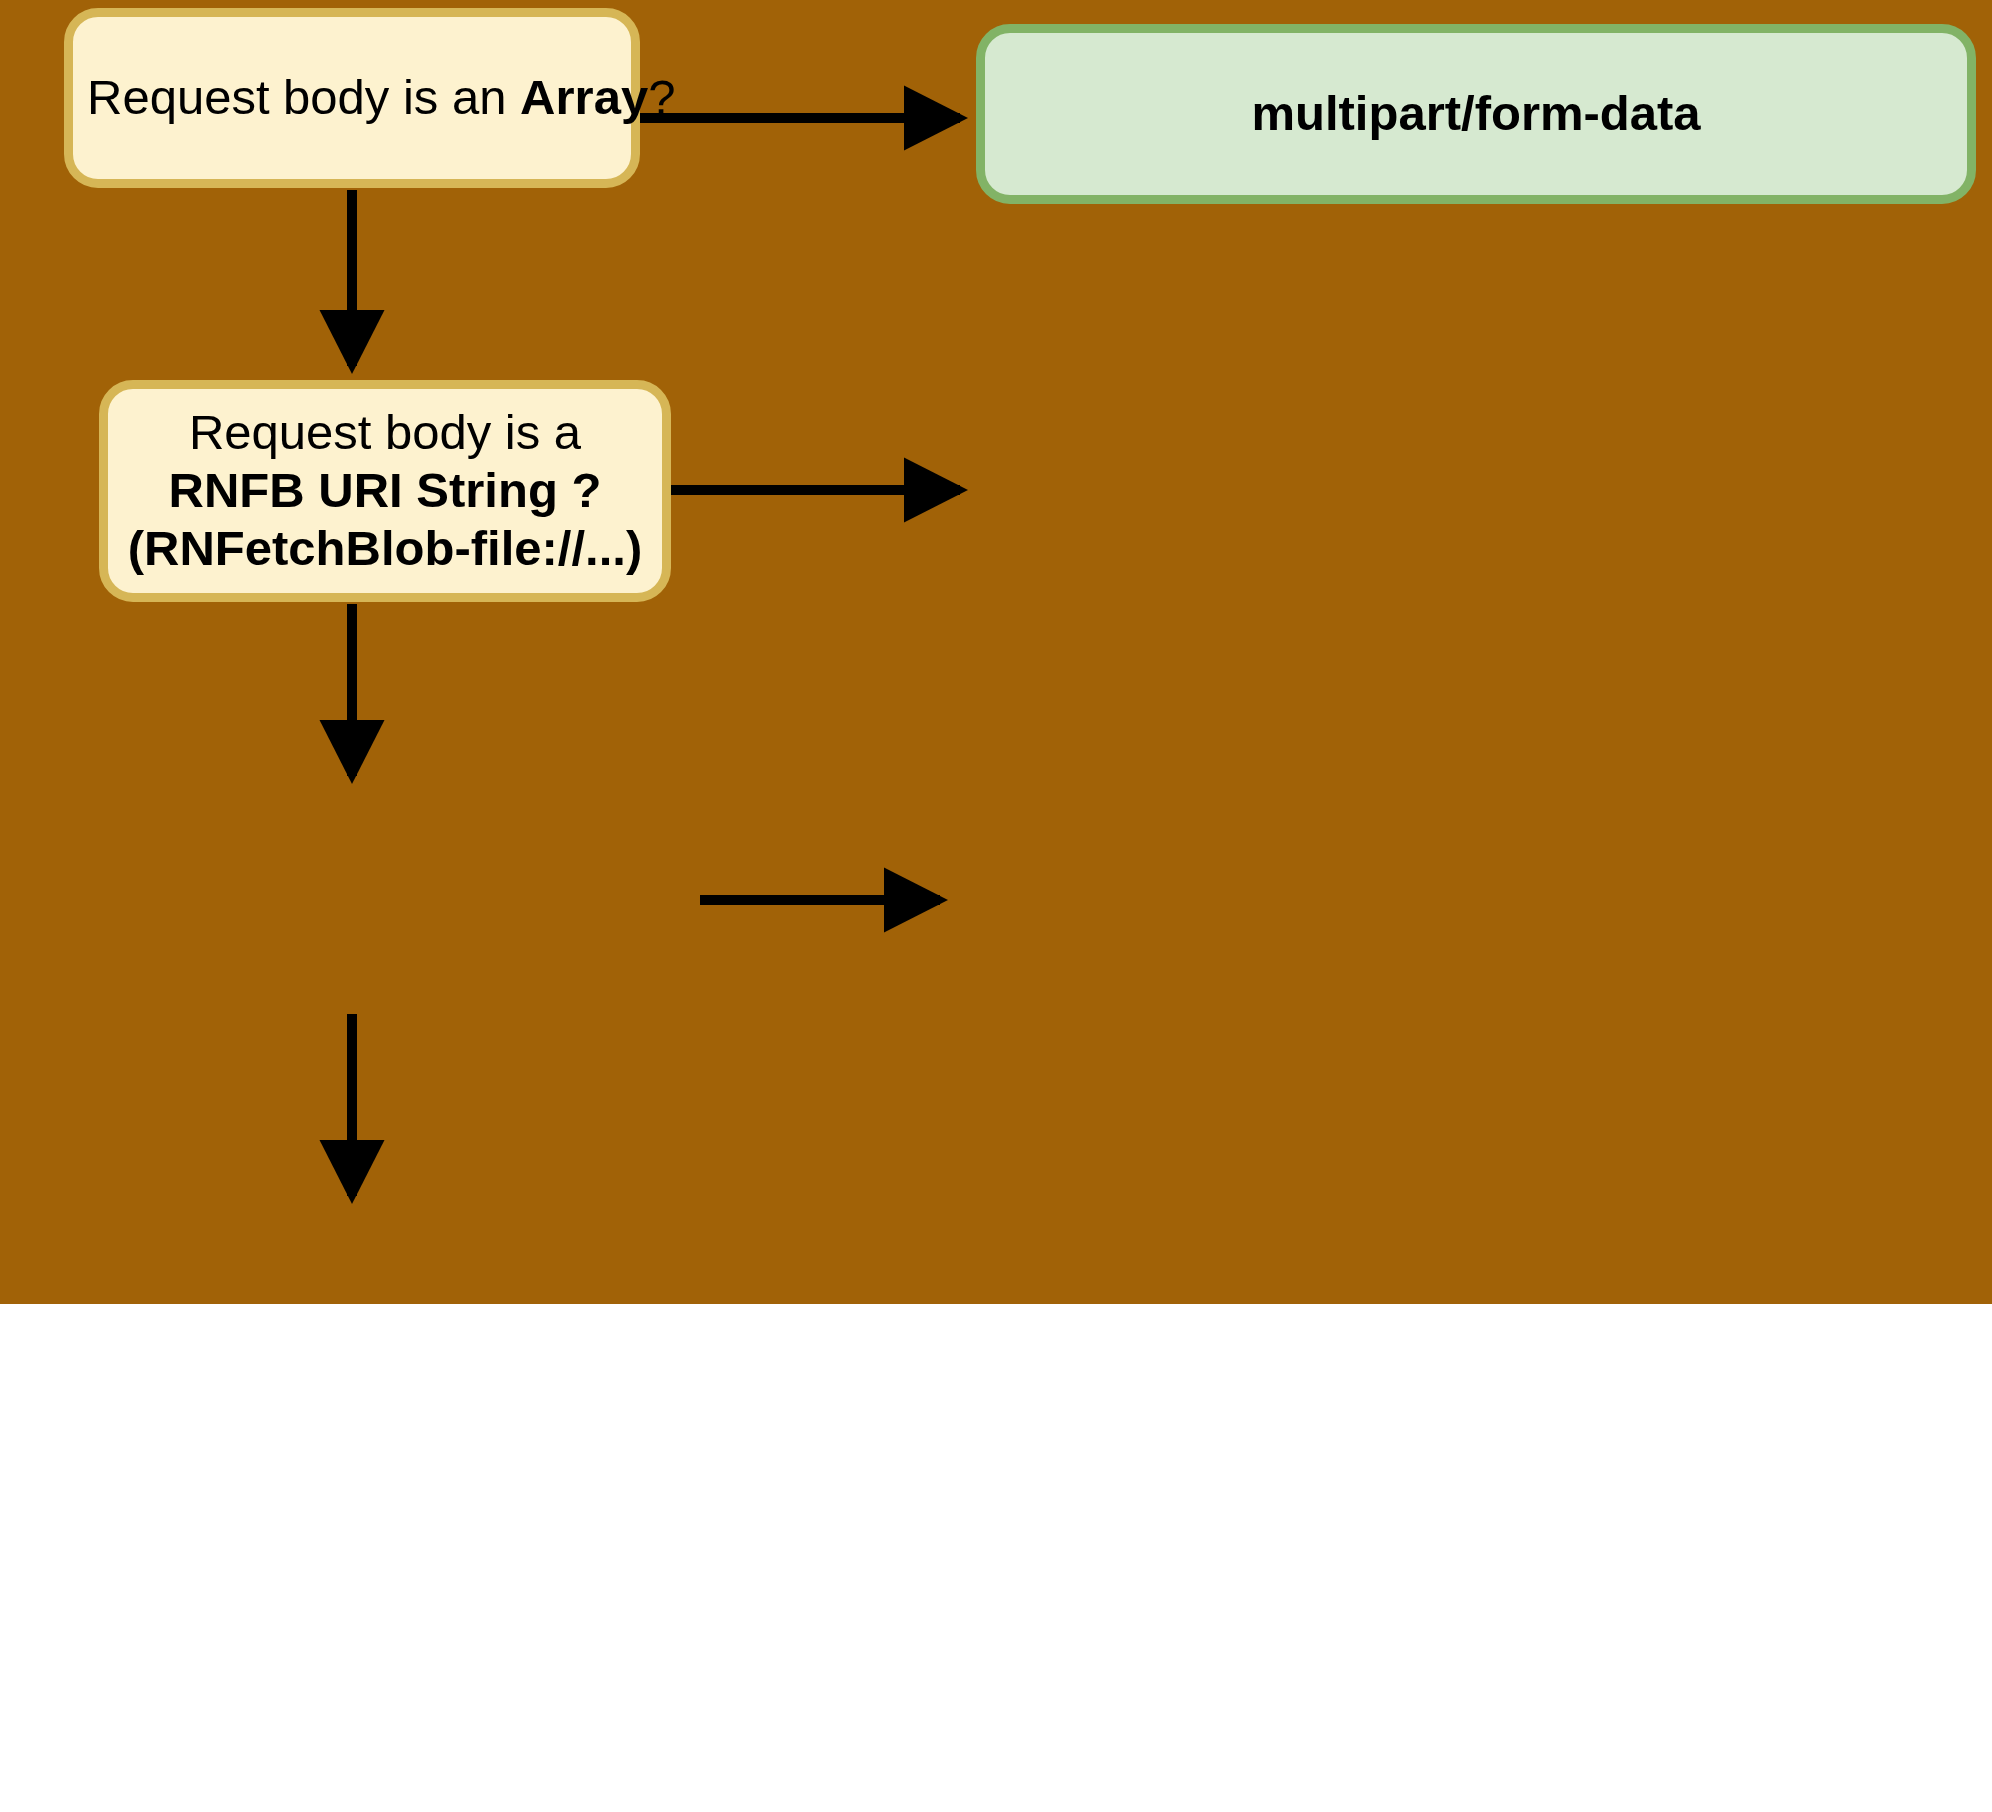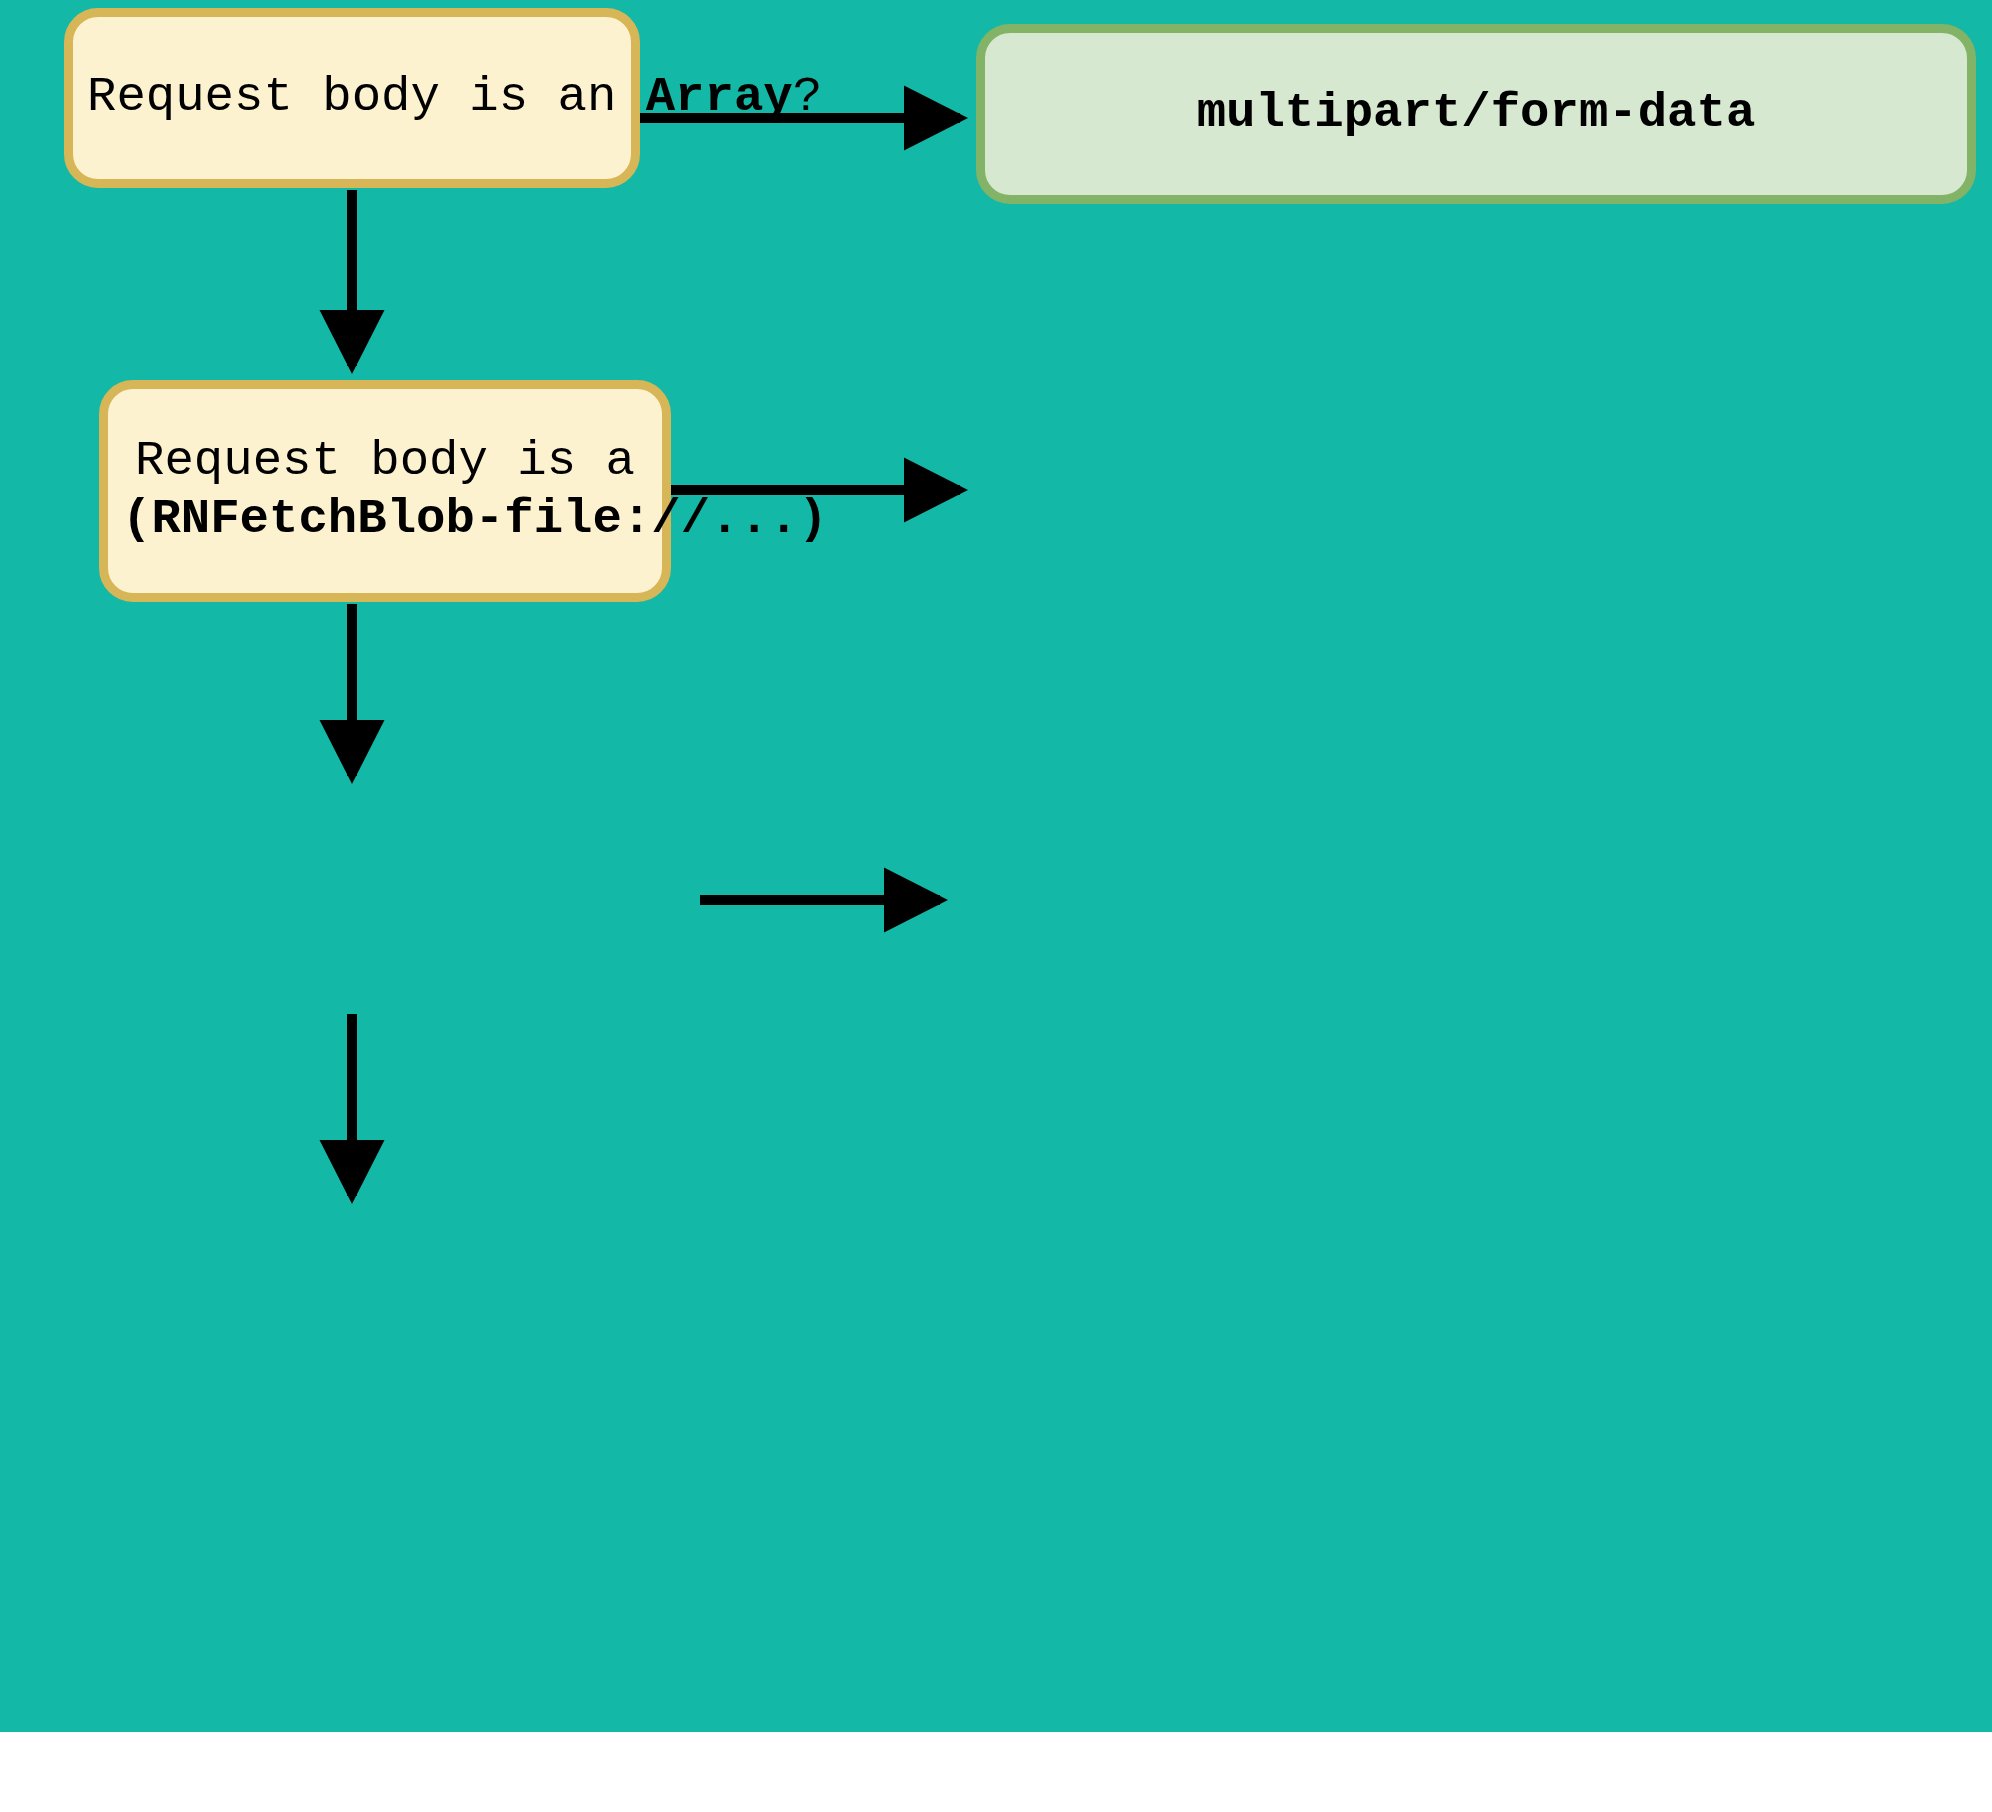--- a/index.html
+++ b/index.html
@@ -8,24 +8,23 @@
     padding: 0;
     background: #ffffff;
   }
   body {
     font-family: "Liberation Sans", sans-serif;
     color: #000000;
   }
   #canvas {
     position: relative;
     width: 1992px;
-    height: 1732px;
-    background: #14b8a6;
+    height: 1304px;
+    background: #a16207;
     overflow: hidden;
-    font-family: Liberation Mono, monospace;
   }
 
   
   .node {
     position: absolute;
     box-sizing: border-box;
     display: flex;
     align-items: center;
     justify-content: center;
     text-align: center;
@@ -124,20 +123,21 @@
 
   <div class="node outcome" id="node-multipart">
     <span class="txt">
         <span class="line"><span class="b">multipart/form-data</span></span>
       </span>
   </div>
 
   <div class="node decision" id="node-rnfb">
     <span class="txt">
         <span class="line"><span>Request body is a</span></span>
+        <span class="line"><span class="b">RNFB URI String ?</span></span>
         <span class="line"><span class="b">(RNFetchBlob-file://...)</span></span>
       </span>
   </div>
 
   
 
   
 
   
 

